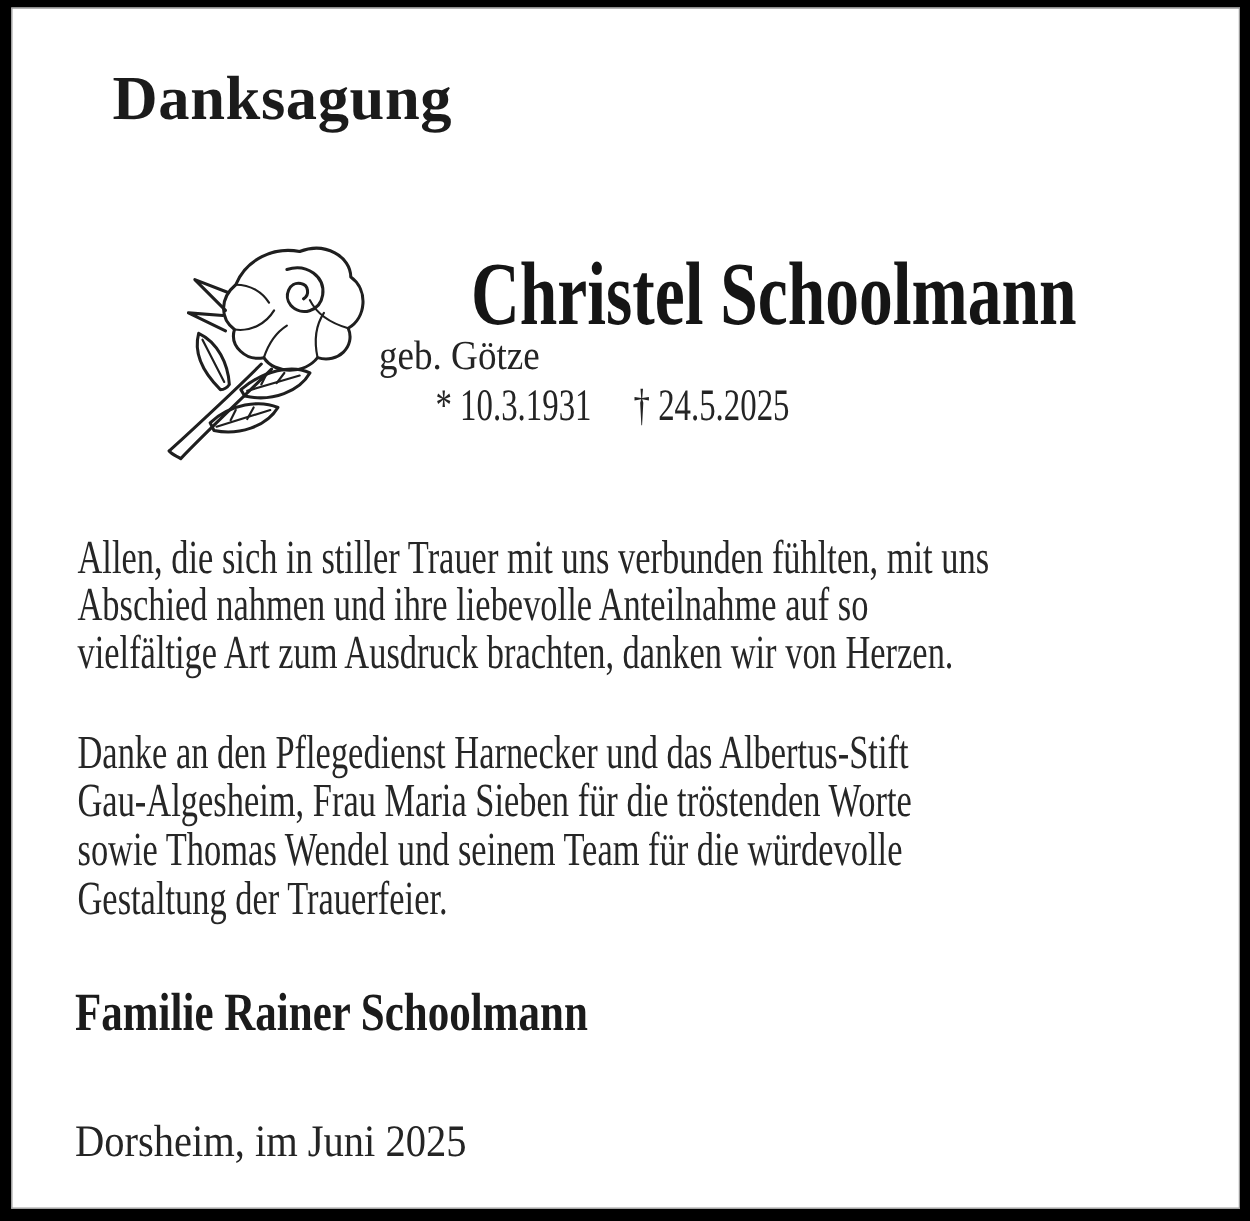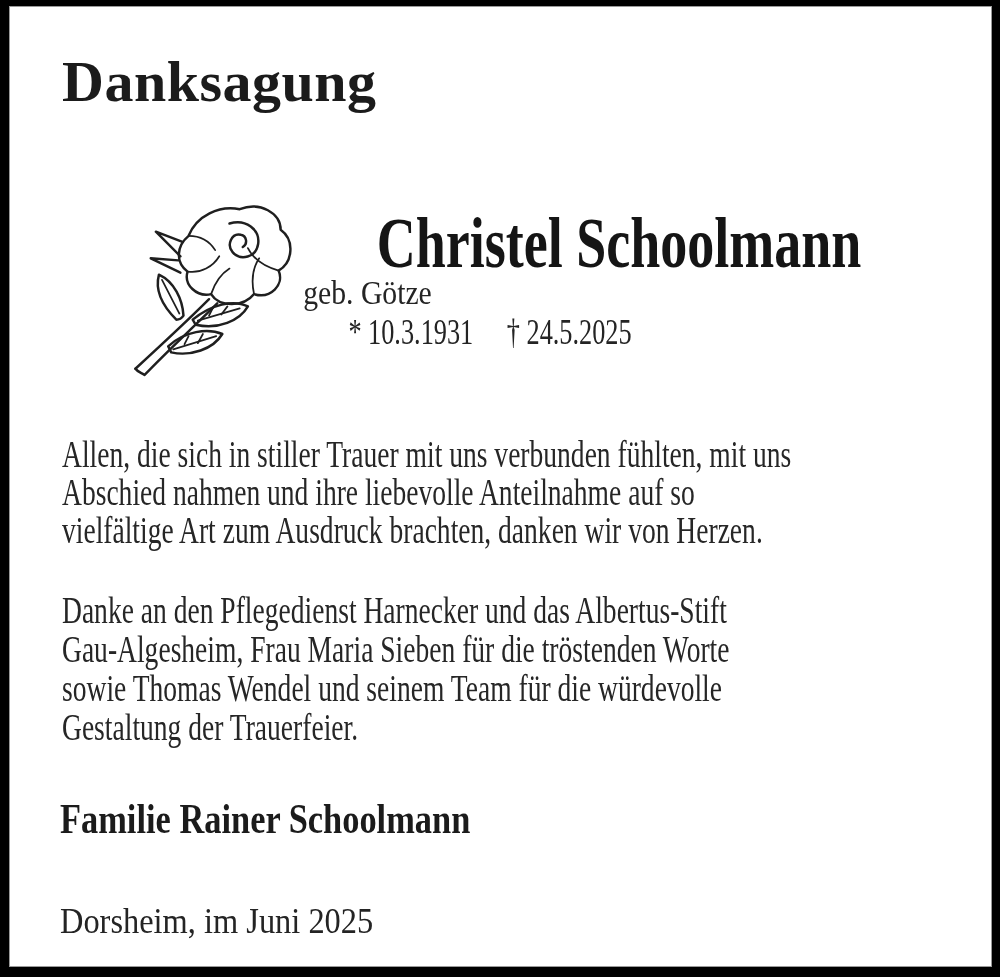--- a/index.html
+++ b/index.html
@@ -16,22 +16,22 @@
     left: 9px;
     top: 6px;
     right: 8px;
     bottom: 10px;
     background: #ffffff;
     border: 1px solid #9a9a9a;
     color: #1c1c1c;
     overflow: hidden;
   }
   .title {
-    margin: 46px 0 0 52px;
-    font-size: 58px;
+    margin: 46px 0 0 80px;
+    font-size: 50px;
     font-weight: bold;
     line-height: 1;
     letter-spacing: 0.5px;
     color: #1b1b1b;
   }
   .header-row {
     margin-top: 88px;
     padding-left: 108px;
     padding-right: 35px;
     display: flex;

